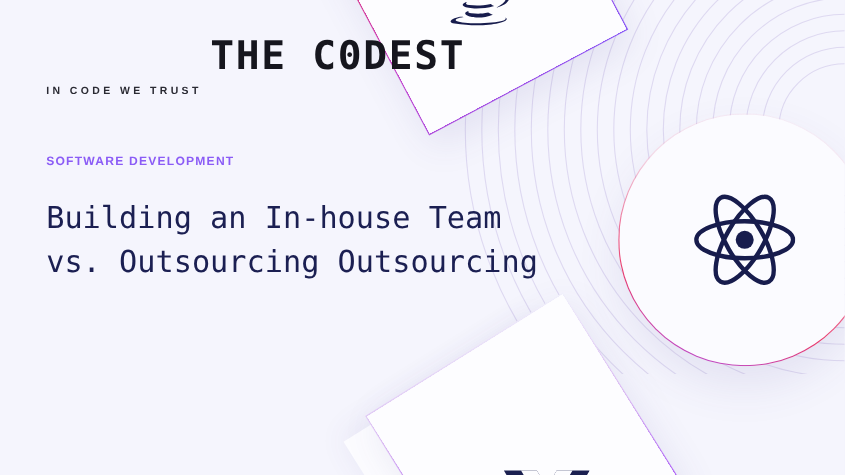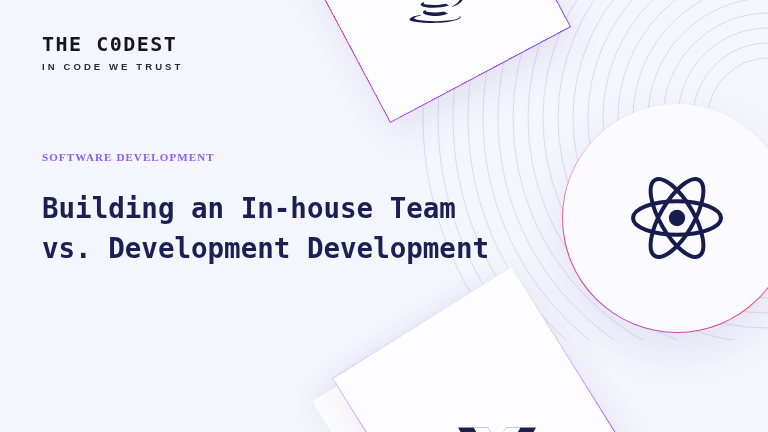--- a/index.html
+++ b/index.html
@@ -100,55 +100,56 @@
     position:absolute;
     left:42px; top:34px;
     width:530px;
     z-index:5;
   }
 
   
   #logo { margin-bottom:0; }
   #logo-word {
     font-family:"DejaVu Sans Mono", monospace;
-    font-size:20px;
+    font-size:36px;
     font-weight:700;
     letter-spacing:1.5px;
     color:#16161e;
     line-height:1;
     white-space:nowrap;
+    text-align:center;
   }
   #logo-tagline {
     margin-top:8px;
     font-family:Liberation Sans, sans-serif;
     font-size:9.5px;
     font-weight:700;
     letter-spacing:3.1px;
     color:#2a2a33;
     line-height:1;
     white-space:nowrap;
   }
 
   
   #eyebrow {
-    margin-top:80px;
-    font-family:Liberation Serif, serif;
+    margin-top:54px;
+    font-family:Liberation Sans, sans-serif;
     font-size:11px;
     font-weight:700;
     letter-spacing:1.1px;
     color:#8b5cf6;
     line-height:1;
   }
 
   
   #headline {
     margin-top:25px;
     font-family:"DejaVu Sans Mono", monospace;
     font-size:27.5px;
-    font-weight:700;
+    font-weight:400;
     letter-spacing:0px;
     color:#1b1f52;
     line-height:1.47;
     white-space:nowrap;
   }
   #headline .hl-line { display:block; }
 </style>
 </head>
 <body>
 
@@ -217,18 +218,18 @@
 
     <div id="logo">
       <div id="logo-word">THE C0DEST</div>
       <div id="logo-tagline">IN CODE WE TRUST</div>
     </div>
 
     <div id="eyebrow">SOFTWARE DEVELOPMENT</div>
 
     <h1 id="headline">
       <span class="hl-line">Building an In-house Team</span>
-      <span class="hl-line">vs. Development Development</span>
+      <span class="hl-line">vs. Outsourcing Outsourcing</span>
     </h1>
 
   </div>
 
 </div>
 
 </body></html>

